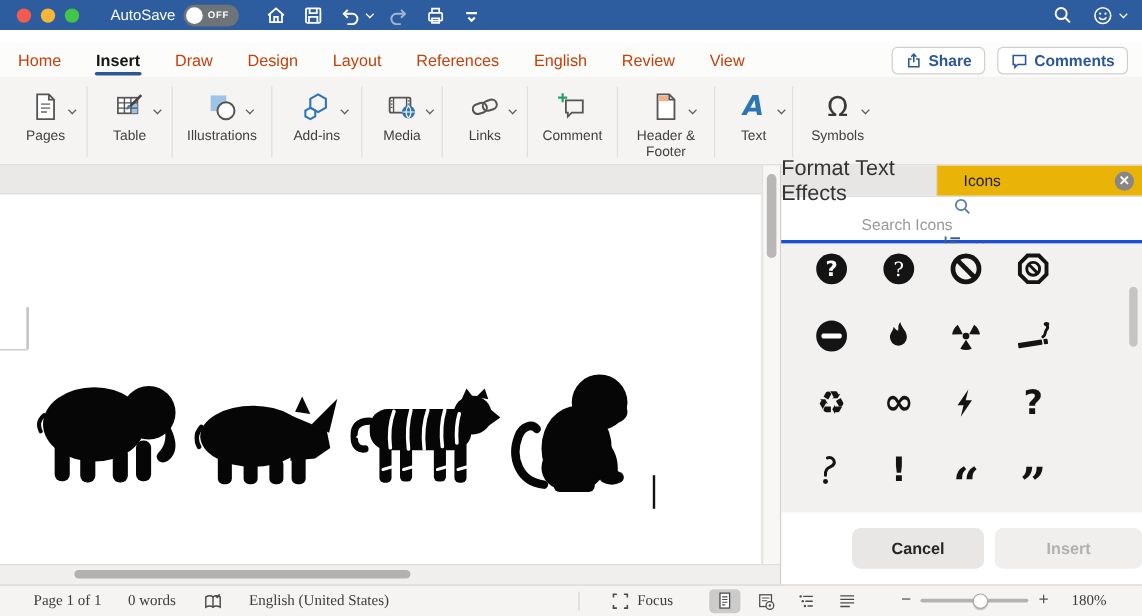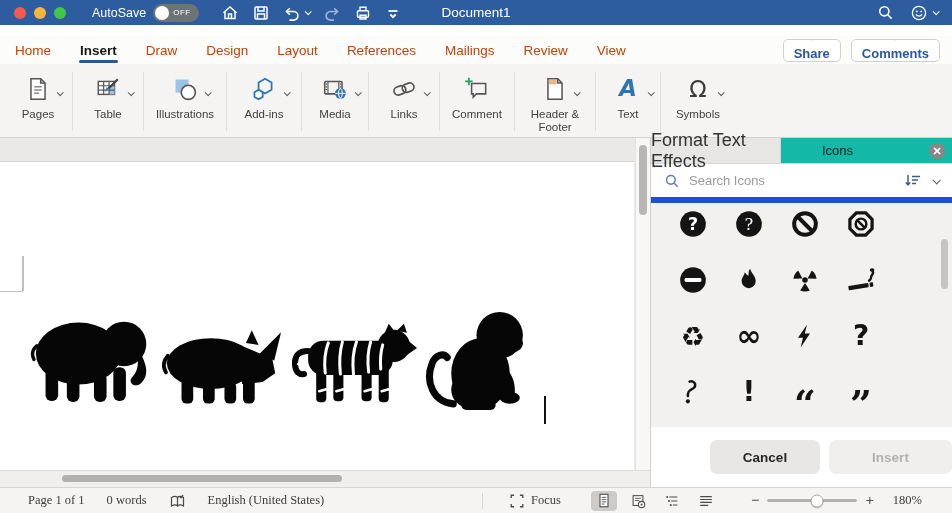--- a/index.html
+++ b/index.html
@@ -8,36 +8,36 @@
 
   
   .titlebar { position:absolute; left:0; top:0; width:952px; height:25px; background:#2e5d9f; display:flex; align-items:center; }
   .lights { display:flex; gap:8px; padding-left:14px; }
   .light { width:12px; height:12px; border-radius:50%; }
   .light.red { background:#f35b51; } .light.yellow { background:#f6b63a; } .light.green { background:#43c645; }
   .autosave { display:flex; align-items:center; gap:7px; margin-left:26px; }
   .autosave-label { color:#fff; font-size:12.5px; }
   .toggle { width:46px; height:18px; border-radius:9px; background:#6e7377; display:flex; align-items:center; position:relative; cursor:default; }
   .knob { width:14px; height:14px; border-radius:50%; background:#fff; margin-left:2px; }
-  .toggle-state { color:#fff; font-size:8px; font-weight:normal; margin-left:4px; letter-spacing:.5px; }
+  .toggle-state { color:#fff; font-size:8px; font-weight:bold; margin-left:4px; letter-spacing:.5px; }
   .tb-icons { display:flex; align-items:center; gap:13px; margin-left:22px; }
   .tb-btn { display:flex; align-items:center; }
   .doc-title { position:absolute; left:0; right:0; text-align:center; color:#fff; font-size:13.5px; pointer-events:none; }
   .tb-right { position:absolute; right:14px; display:flex; align-items:center; gap:16px; }
   .chevcss { display:inline-block; width:5px; height:5px; border-right:1.5px solid #5f5f5f; border-bottom:1.5px solid #5f5f5f; transform:rotate(45deg) translateY(-1px); }
   .chevcss.white { border-color:#fff; }
 
   
   .tabrow { position:absolute; left:0; top:36px; width:952px; height:28px; background:#fcfcfb; display:flex; align-items:center; }
   .tabs { display:flex; gap:27px; padding-left:14px; }
   .rtab { font-size:13.5px; color:#c2410c; position:relative; padding:4px 1px; cursor:default; }
   .rtab.active { font-weight:bold; color:#161616; }
   .rtab.active::after { content:""; position:absolute; left:0; right:0; bottom:-1px; height:3px; border-radius:2px; background:#2b5796; }
   .tab-actions { margin-left:auto; display:flex; gap:10px; padding-right:12px; }
-  .act-btn { display:flex; align-items:center; gap:5px; height:23px; padding:0 10px; border:1px solid #d2d0ce; border-radius:5px; background:#fff; color:#2b579a; font-size:13px; font-weight:bold;flex-direction:column; }
+  .act-btn { display:flex; align-items:center; gap:5px; height:23px; padding:0 10px; border:1px solid #d2d0ce; border-radius:5px; background:#fff; color:#2b579a; font-size:13px; font-weight:bold; }
 
   
   .ribbon { position:absolute; left:0; top:64px; width:952px; height:74px; background:#f5f4f2; border-bottom:1px solid #d5d3d1; display:flex; align-items:stretch; padding-left:4px; }
   .rgroup { display:flex; flex-direction:column; align-items:center; justify-content:flex-start; padding-top:10px; cursor:default; }
   .ricon-wrap { position:relative; height:30px; display:flex; align-items:center; }
   .rchev { position:absolute; right:-12px; top:8px; }
   .rlabel { font-size:11.5px; color:#404040; margin-top:4px; text-align:center; line-height:1.15; max-width:64px; }
   .rdivider { width:1px; background:#e1dfdd; margin:8px 0 6px 0; }
   .g-pages{width:68px} .g-table{width:70px} .g-illus{width:82px} .g-addins{width:74px} .g-media{width:66px}
   .g-links{width:70px} .g-comment{width:74px} .g-hf{width:80px} .g-text{width:64px} .g-symbols{width:74px}
@@ -51,23 +51,23 @@
   .cursor { position:absolute; left:544px; top:234px; width:1.5px; height:28px; background:#111; }
   .vscroll { position:absolute; right:0; top:0; width:15px; height:332px; background:#f8f7f6; border-left:1px solid #e4e2e0; }
   .vthumb { position:absolute; left:3px; top:7px; width:8px; height:70px; border-radius:4px; background:#b9b7b5; }
   .hscroll { position:absolute; left:0; bottom:0; width:650px; height:17px; background:#f0efee; border-top:1px solid #dddddb; }
   .hthumb { position:absolute; left:62px; top:4px; width:280px; height:7px; border-radius:4px; background:#b3b1af; }
 
   
   .panel { position:absolute; left:650px; top:138px; width:302px; height:349px; background:#fff; border-left:1px solid #d2d0ce; }
   .ptabs { display:flex; height:26px; border-bottom:1px solid #d8d6d4; align-items:stretch; position:relative; }
   .ptab-format { width:130px; background:#e8e6e4; border-right:1px solid #d8d6d4; display:flex; align-items:center; justify-content:center; font-size:18px; color:#333; }
-  .ptab-icons { flex:1; display:flex; align-items:center; padding-left:41px; font-size:13px; color:#1d1d1d; background:#14b8a6; }
+  .ptab-icons { flex:1; display:flex; align-items:center; padding-left:22px; font-size:13px; color:#1d1d1d; background:#eab308; }
   .pclose { position:absolute; right:7px; top:5px; width:16px; height:16px; border-radius:50%; background:#898785; color:#fff; font-size:11px; line-height:16px; text-align:center; font-weight:bold; }
-  .searchrow { height:39px; display:flex; align-items:center; padding:0 13px; border-bottom:6px solid #1d4ed8; }
+  .searchrow { height:39px; display:flex; align-items:center; padding:0 13px; border-bottom:3px solid #1d4ed8;flex-direction:column; }
   .search-input { flex:1; border:none; outline:none; background:transparent; font-size:13px; color:#444; margin-left:9px; font-family:"Liberation Sans",sans-serif; }
   .search-input::placeholder { color:#9b9997; }
   .searchrow .right { display:flex; align-items:center; gap:12px; }
   .pgrid { height:224px; background:#f2f1ef; display:grid; grid-template-columns:repeat(4,56px); grid-auto-rows:56px; padding-left:14px; position:relative; }
   .cell { display:flex; align-items:center; justify-content:center; padding-bottom:14px; cursor:default; }
   .glyph { font-family:"DejaVu Sans", sans-serif; color:#141414; }
   .g-big { font-size:28px; font-weight:bold; line-height:1; }
   .g-inf { font-size:30px; font-weight:bold; line-height:1; }
   .g-rec { font-size:27px; line-height:1; }
   .g-quote { font-family:"DejaVu Serif", serif; font-size:38px; font-weight:bold; line-height:0; position:relative; top:12px; }
@@ -142,21 +142,20 @@
             <path d="M6 6.8V3.2h6v3.6M6 11.2h6V15H6z"></path>
           </svg>
       </span>
       <span class="tb-btn">
         <svg width="16" height="16" viewBox="0 0 16 16" fill="none" stroke="#fff" stroke-width="1.8">
             <path d="M3.5 6h9"></path>
             <path d="M5.3 9.5 8 12.2l2.7-2.7"></path>
           </svg>
       </span>
     </div>
-    <div class="doc-title">Document1</div>
     <div class="tb-right">
       <span>
         <svg width="17" height="17" viewBox="0 0 17 17" fill="none" stroke="#fff" stroke-width="1.6">
             <circle cx="7.3" cy="7.3" r="4.6"></circle>
             <path d="M10.8 10.8 14.6 14.6"></path>
           </svg>
       </span>
       <span style="display:flex;align-items:center;gap:5px">
         <svg width="18" height="18" viewBox="0 0 18 18" fill="none" stroke="#fff" stroke-width="1.3">
             <circle cx="9" cy="9" r="6.6"></circle>
@@ -170,21 +169,21 @@
   </div>
 
   <div class="tabrow">
     <div class="tabs">
       <span class="rtab">Home</span>
       <span class="rtab active">Insert</span>
       <span class="rtab">Draw</span>
       <span class="rtab">Design</span>
       <span class="rtab">Layout</span>
       <span class="rtab">References</span>
-      <span class="rtab">Mailings</span>
+      <span class="rtab">English</span>
       <span class="rtab">Review</span>
       <span class="rtab">View</span>
     </div>
     <div class="tab-actions">
       <span class="act-btn">
         <svg width="15" height="15" viewBox="0 0 16 16" fill="none" stroke="#2b579a" stroke-width="1.4">
             <path d="M6 6.5H3.5v7h9v-7H10"></path>
             <path d="M8 9.5v-7M5.7 4.6 8 2.3l2.3 2.3"></path>
           </svg>
         <span>Share</span>

